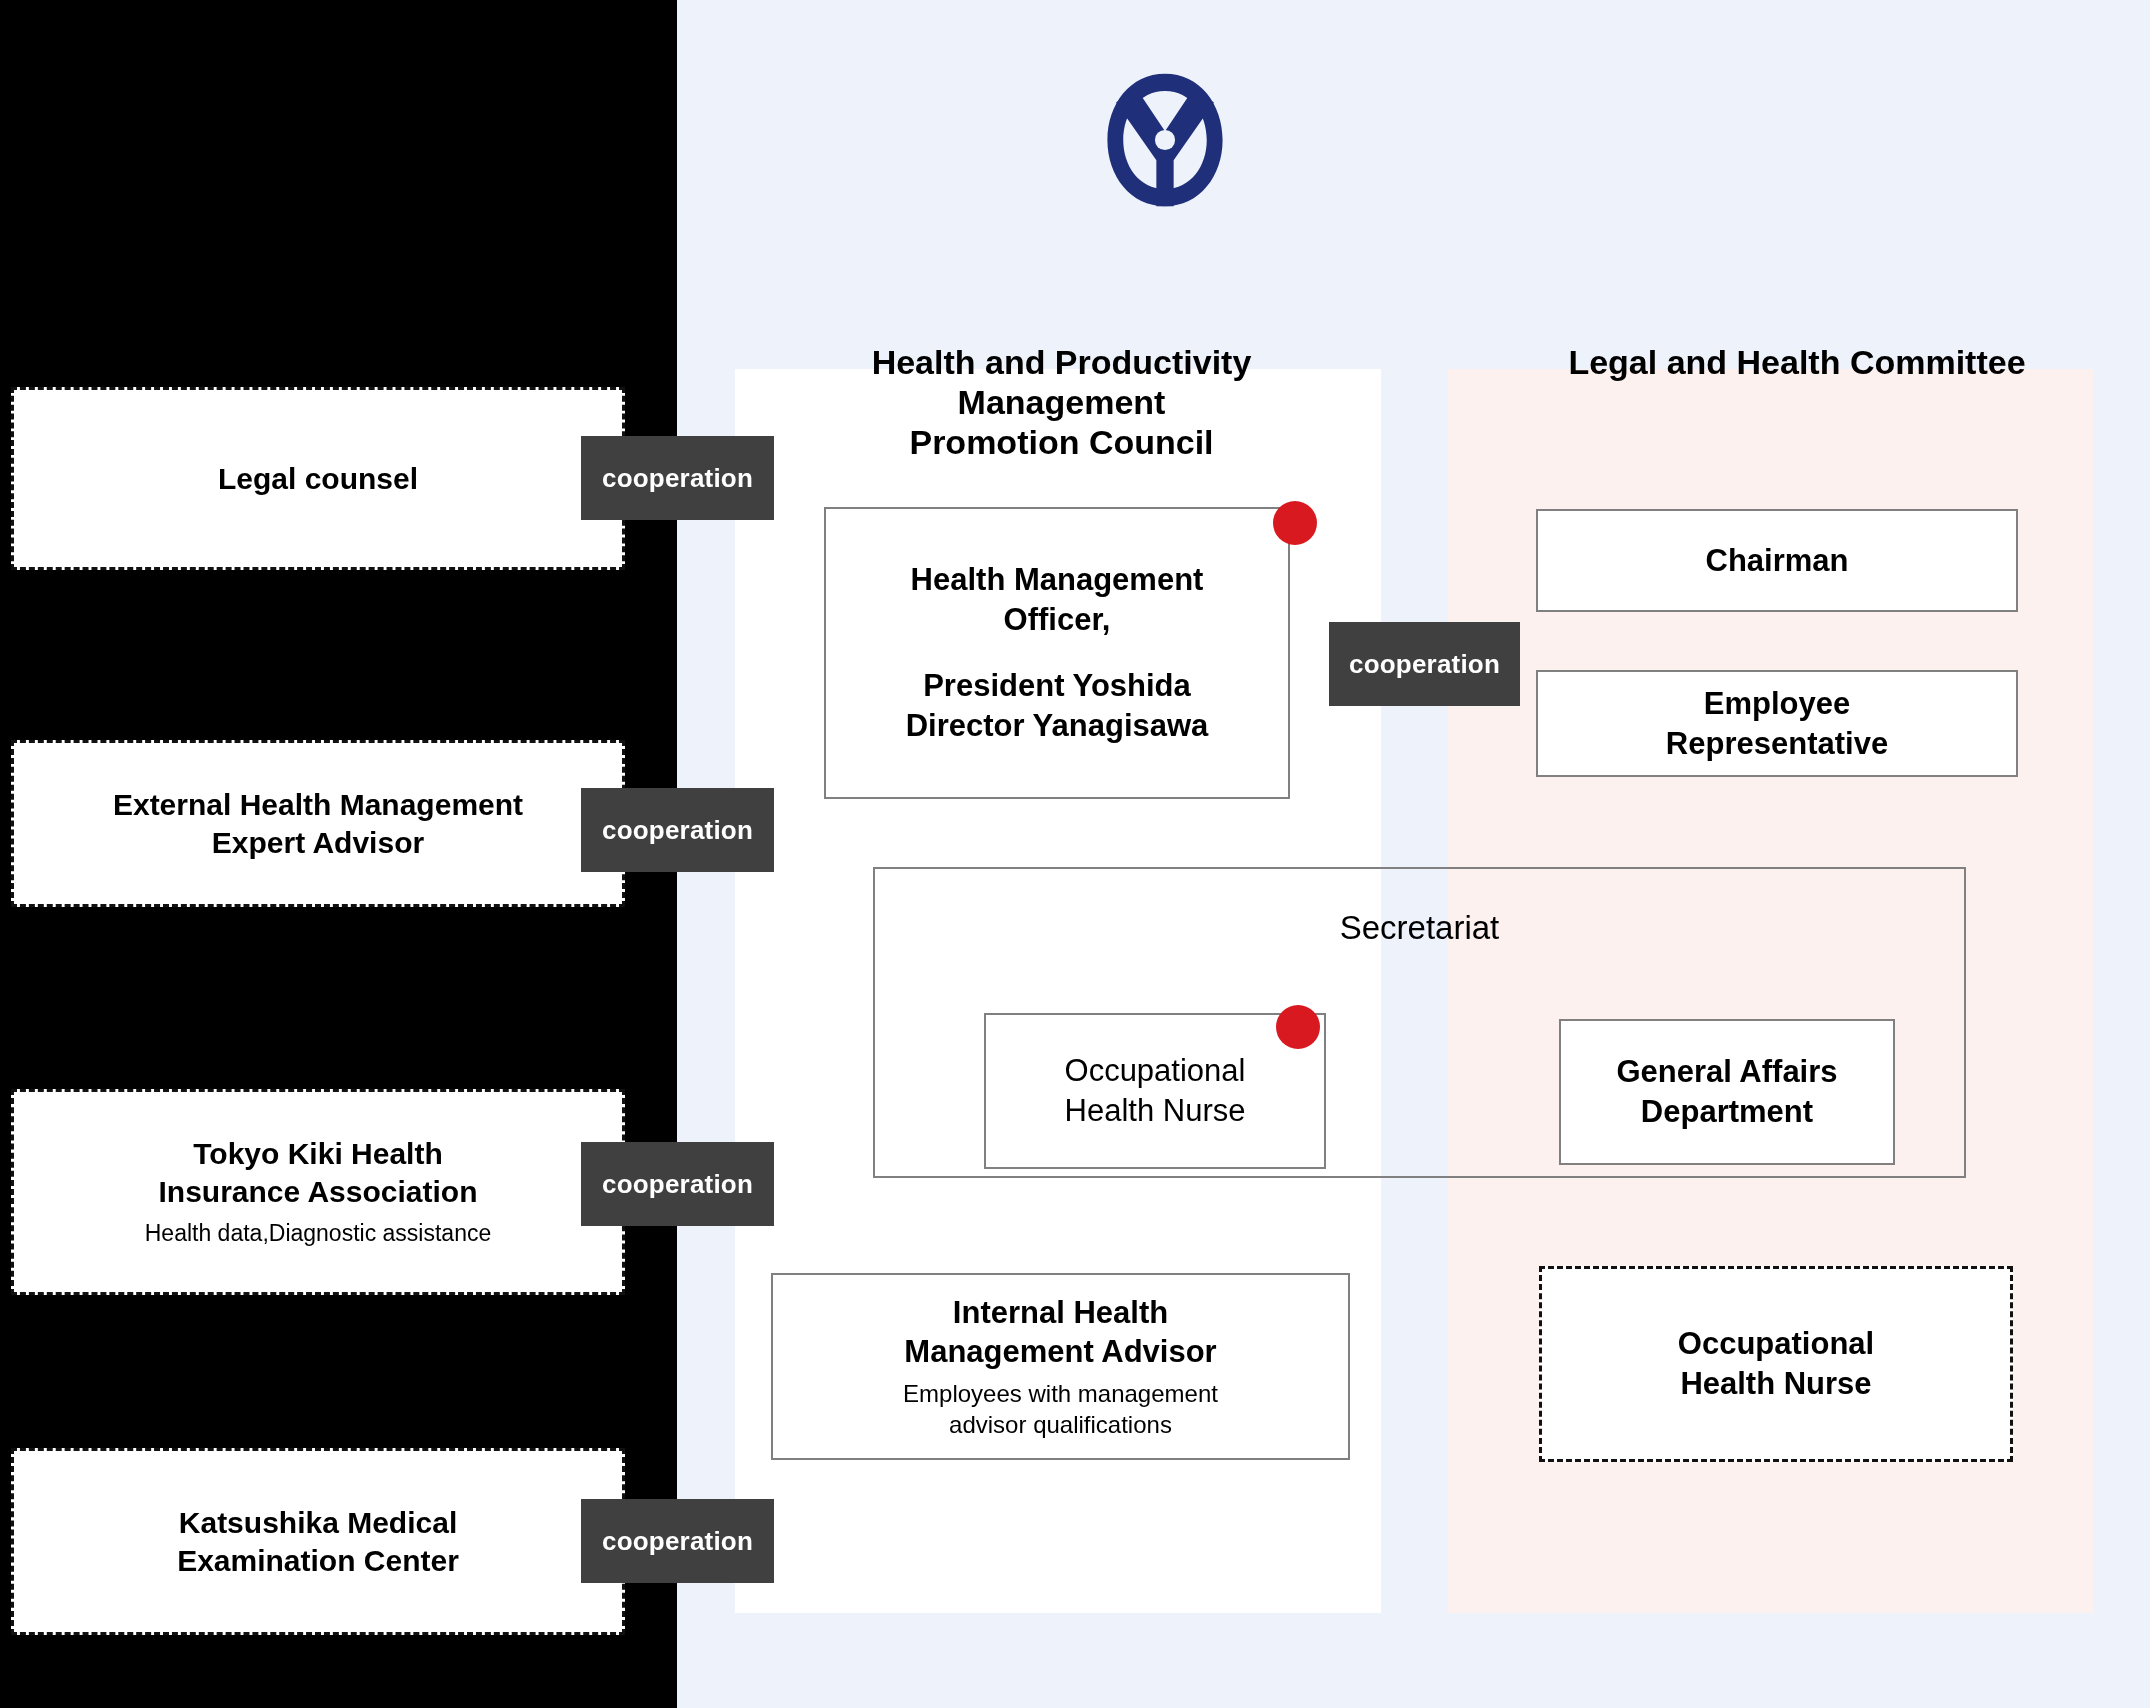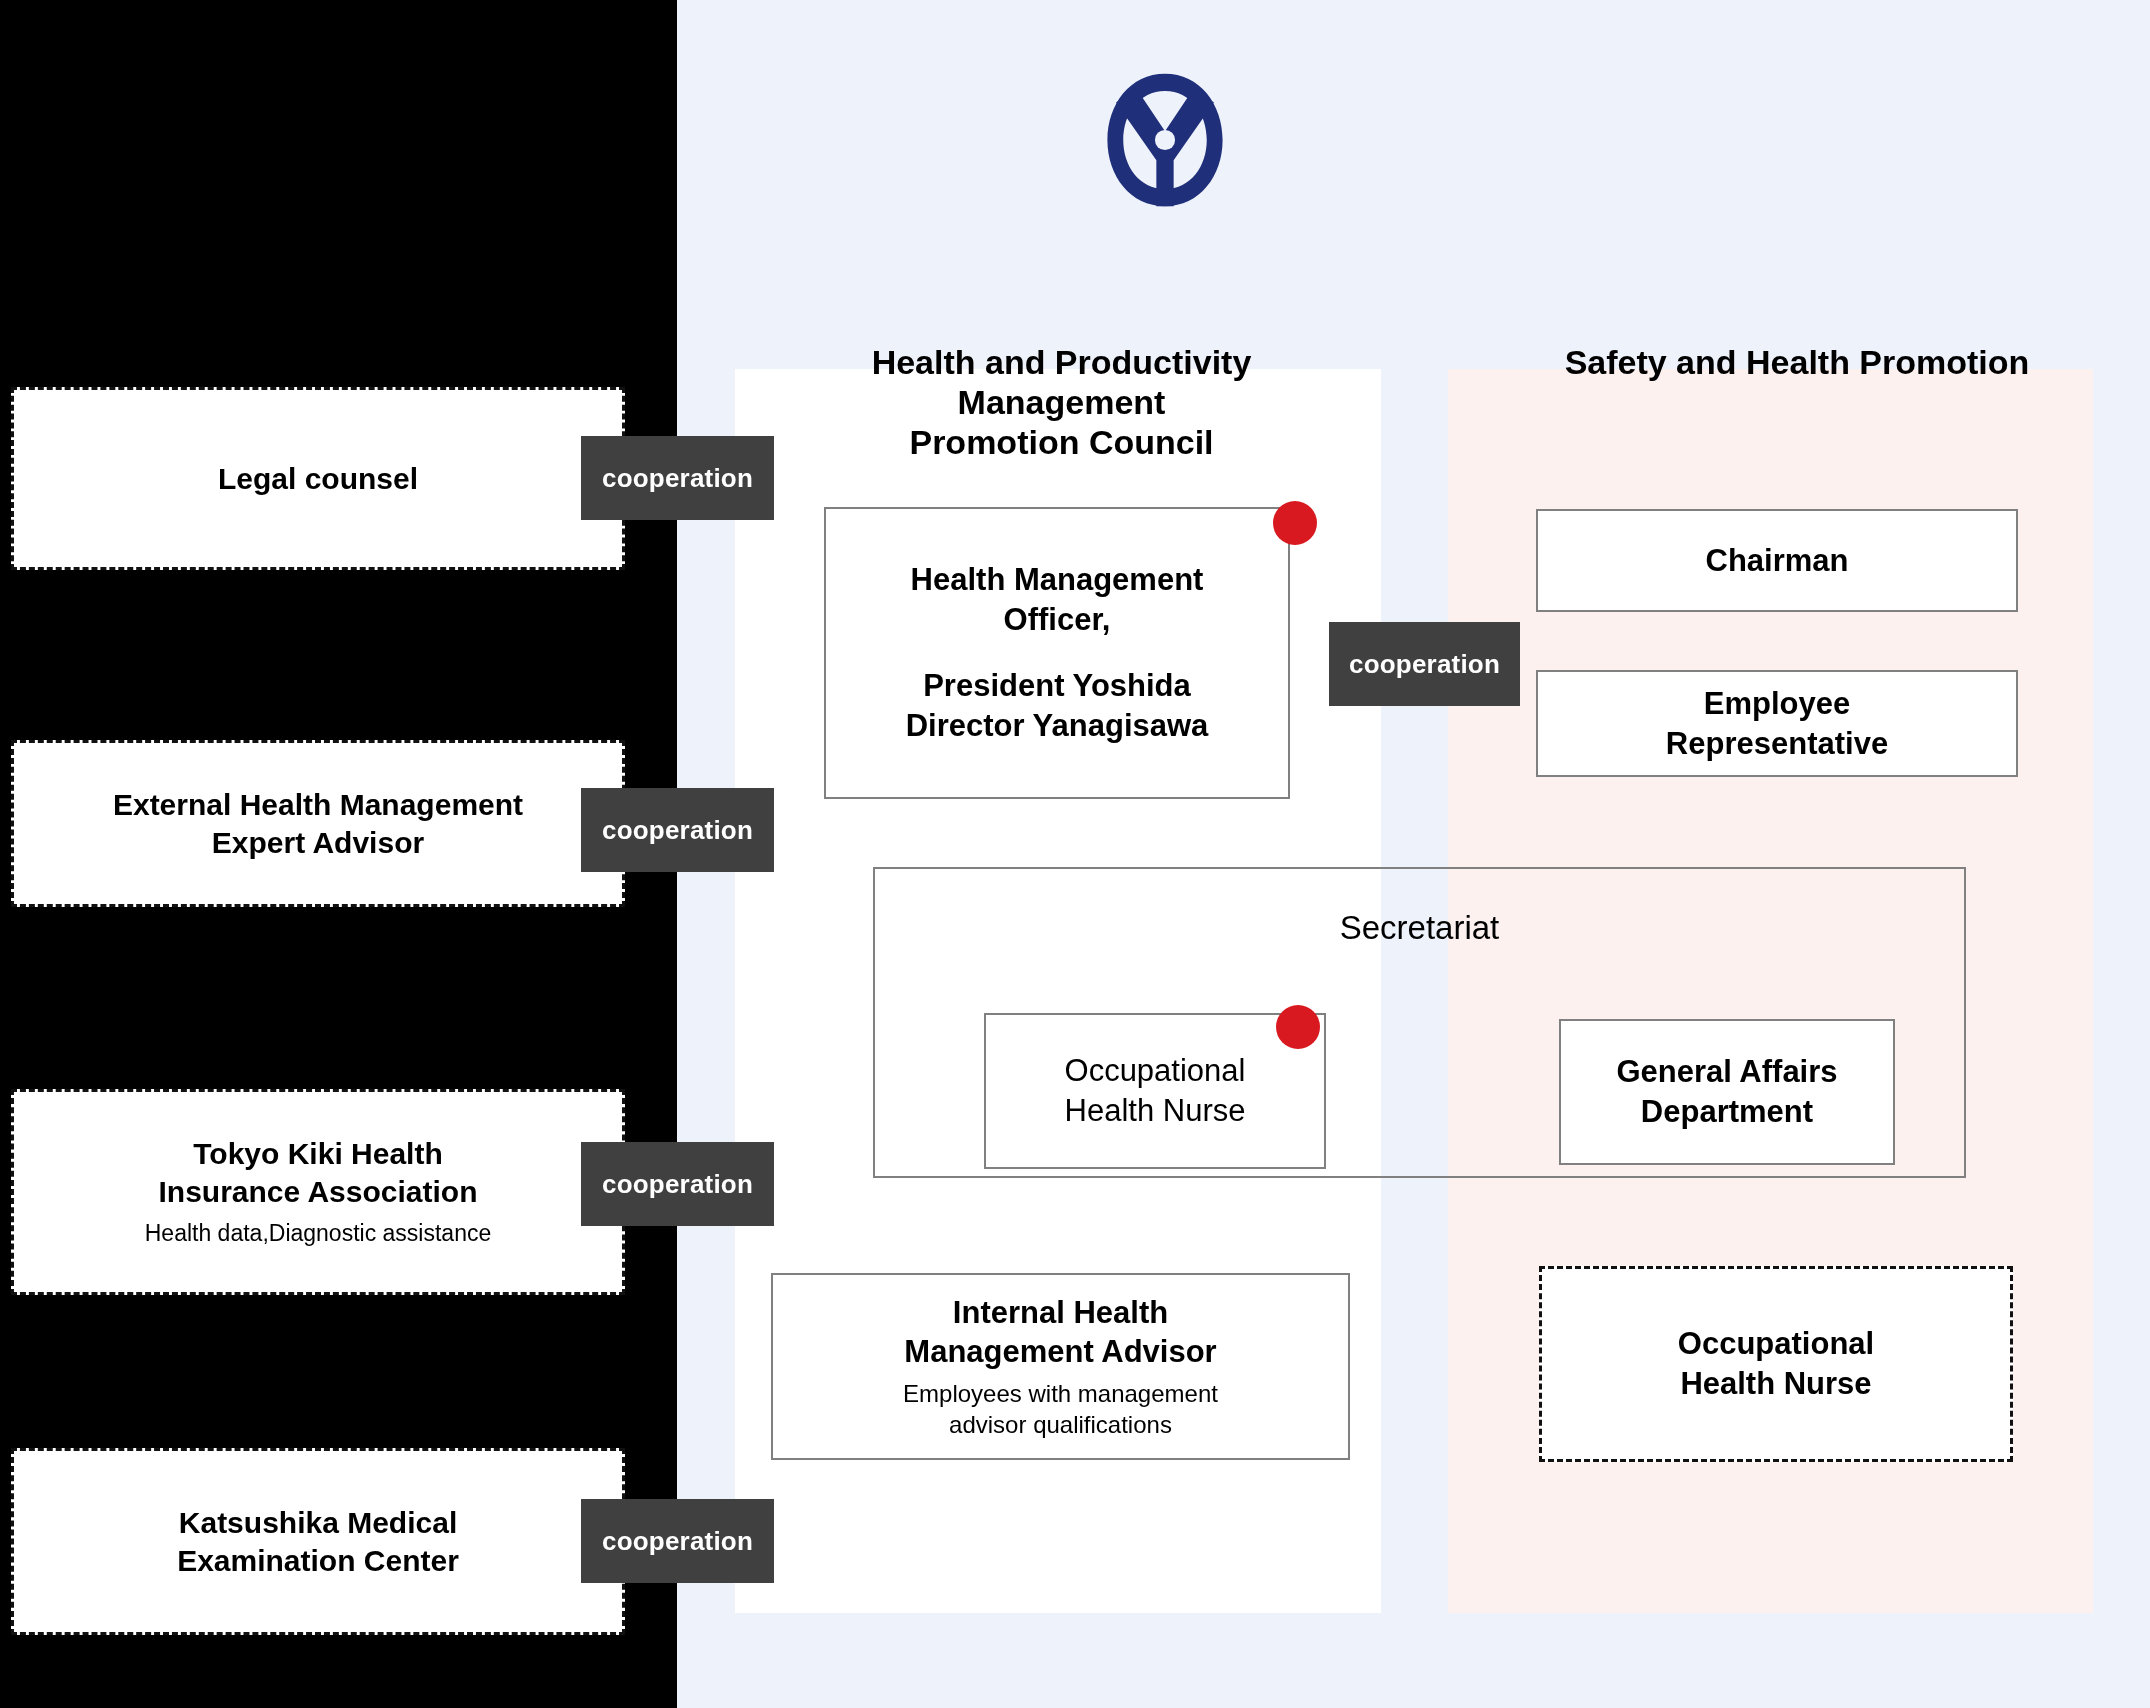--- a/index.html
+++ b/index.html
@@ -203,21 +203,21 @@
   <div class="box-title-reg">Occupational</div>
   <div class="box-title-reg">Health Nurse</div>
 </div>
 <div class="red-dot" style="left:1276px;top:1005px;"></div>
 
 <div class="solid-box" style="left:1559px;top:1019px;width:336px;height:146px;">
   <div class="box-title-bold">General Affairs</div>
   <div class="box-title-bold">Department</div>
 </div>
 
-<div class="col-heading" style="left:1478px;top:342px;width:638px;">Safety and Health Promotion</div>
+<div class="col-heading" style="left:1478px;top:342px;width:638px;">Legal and Health Committee</div>
 
 <div class="solid-box" style="left:1536px;top:509px;width:482px;height:103px;">
   <div class="box-title-bold">Chairman</div>
 </div>
 
 <div class="solid-box" style="left:1536px;top:670px;width:482px;height:107px;">
   <div class="box-title-bold">Employee</div>
   <div class="box-title-bold">Representative</div>
 </div>
 

